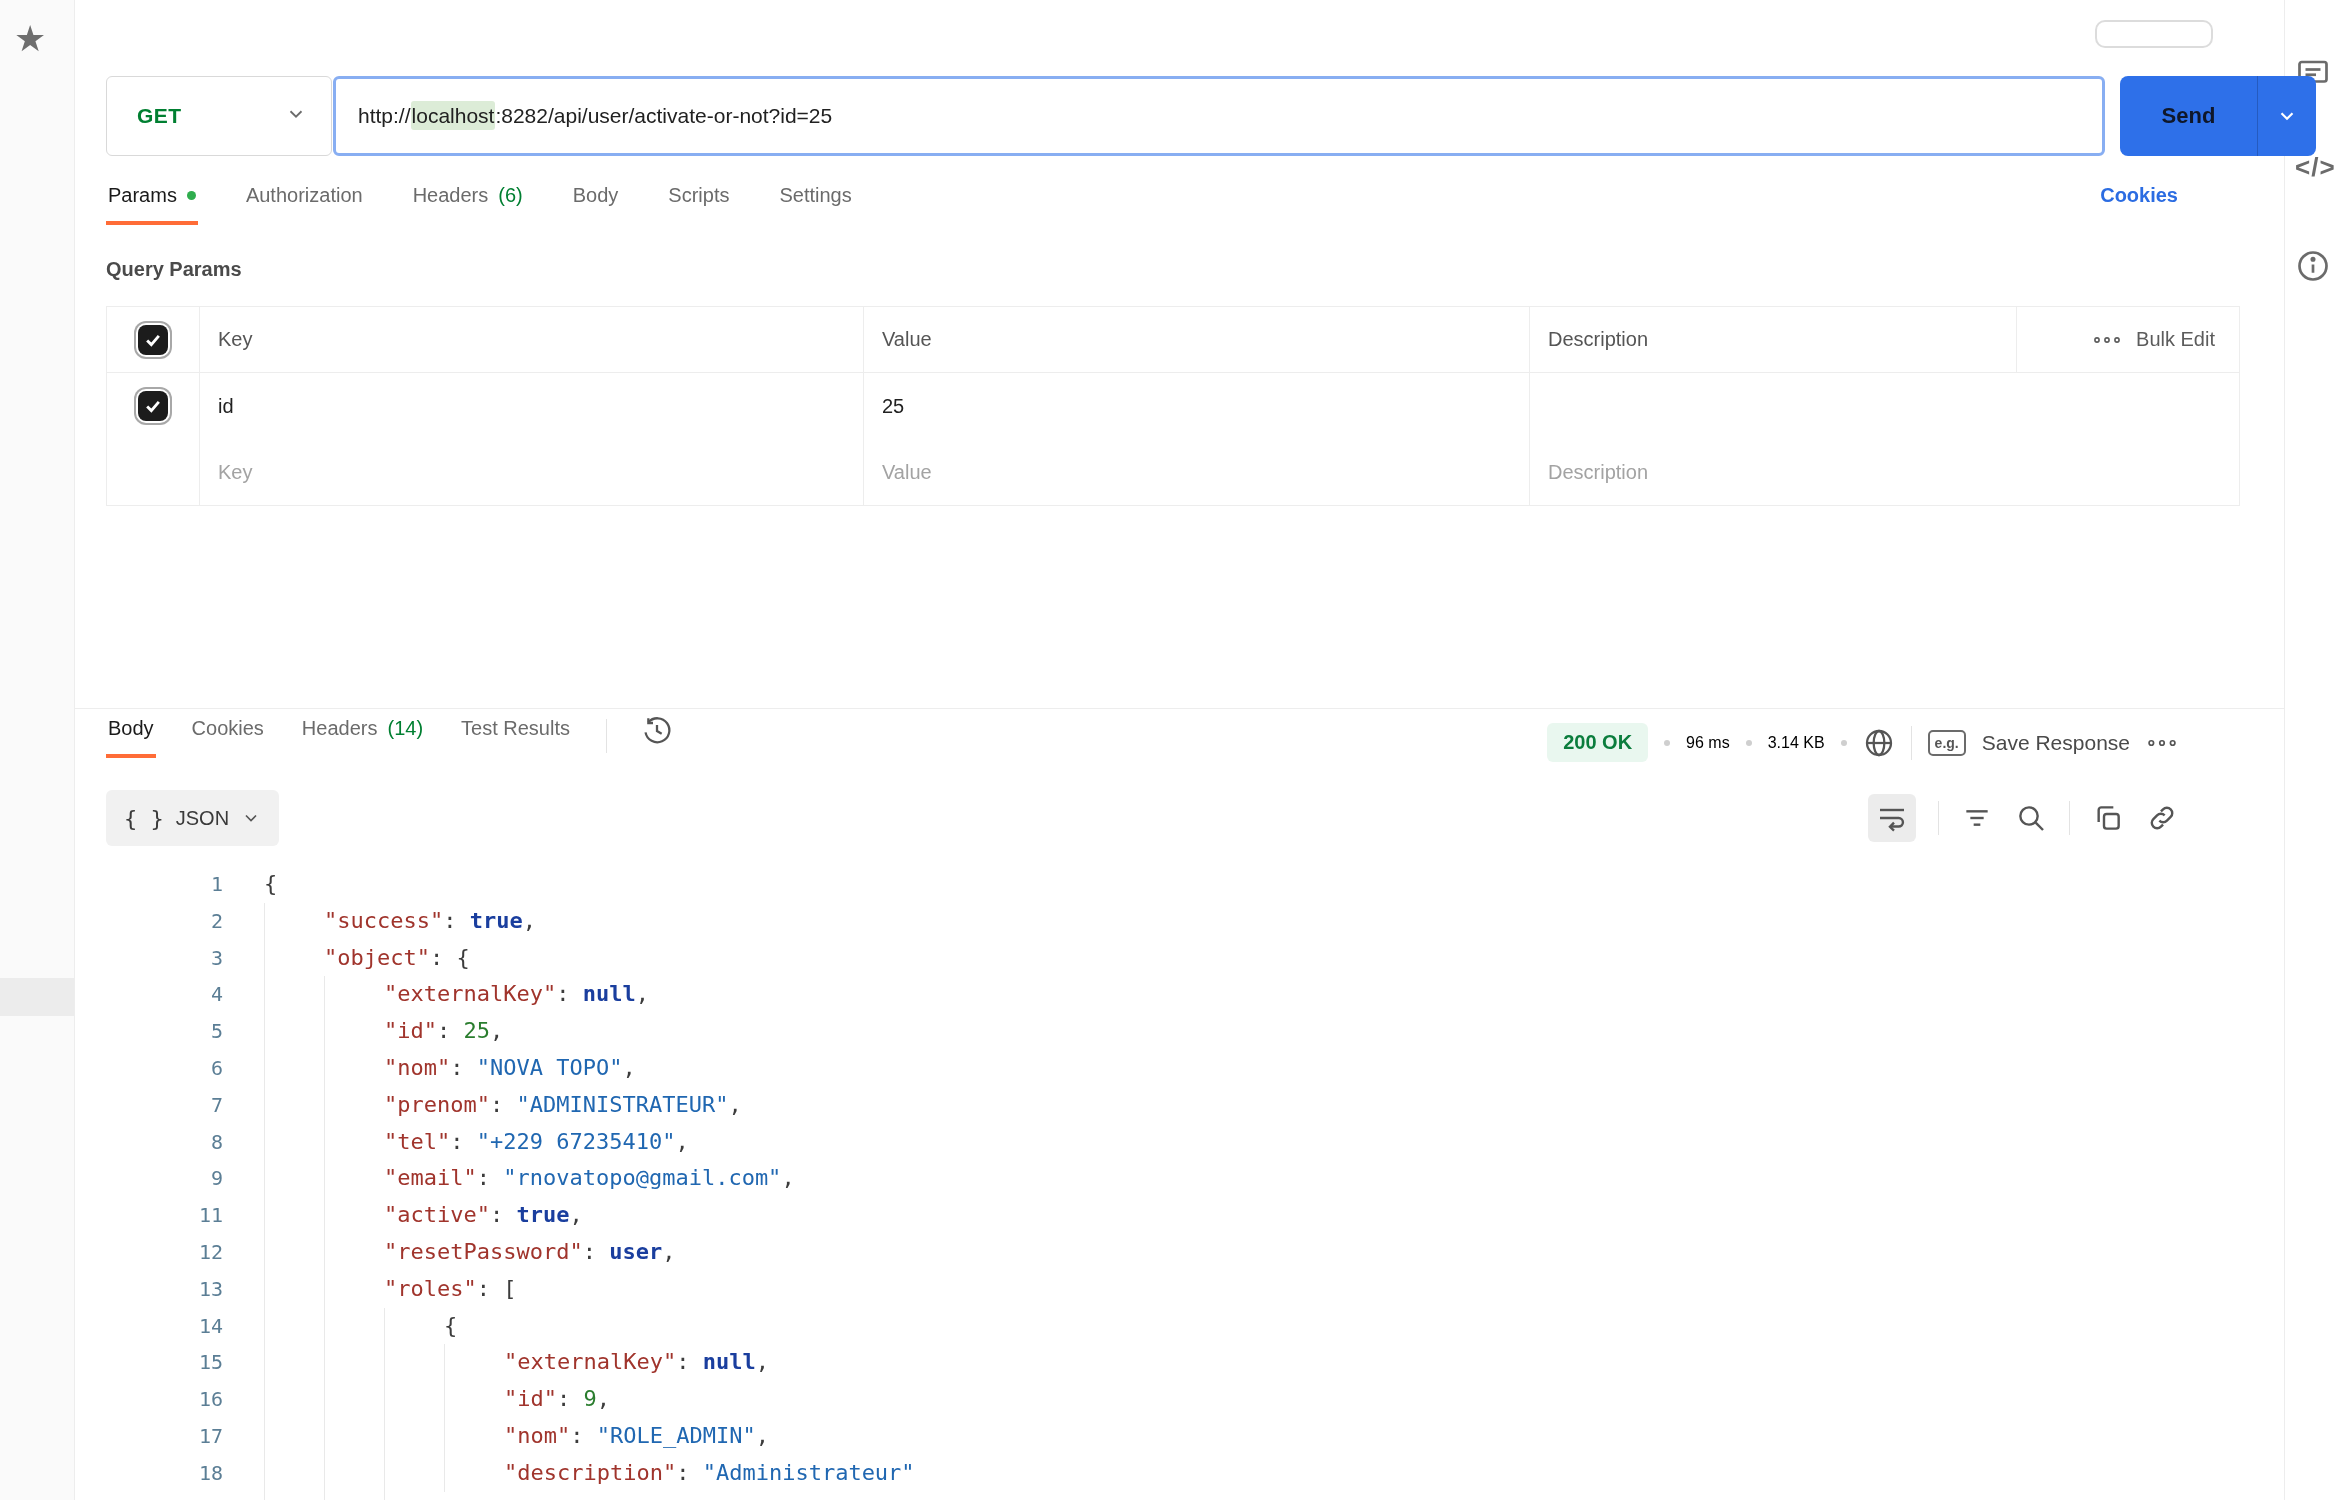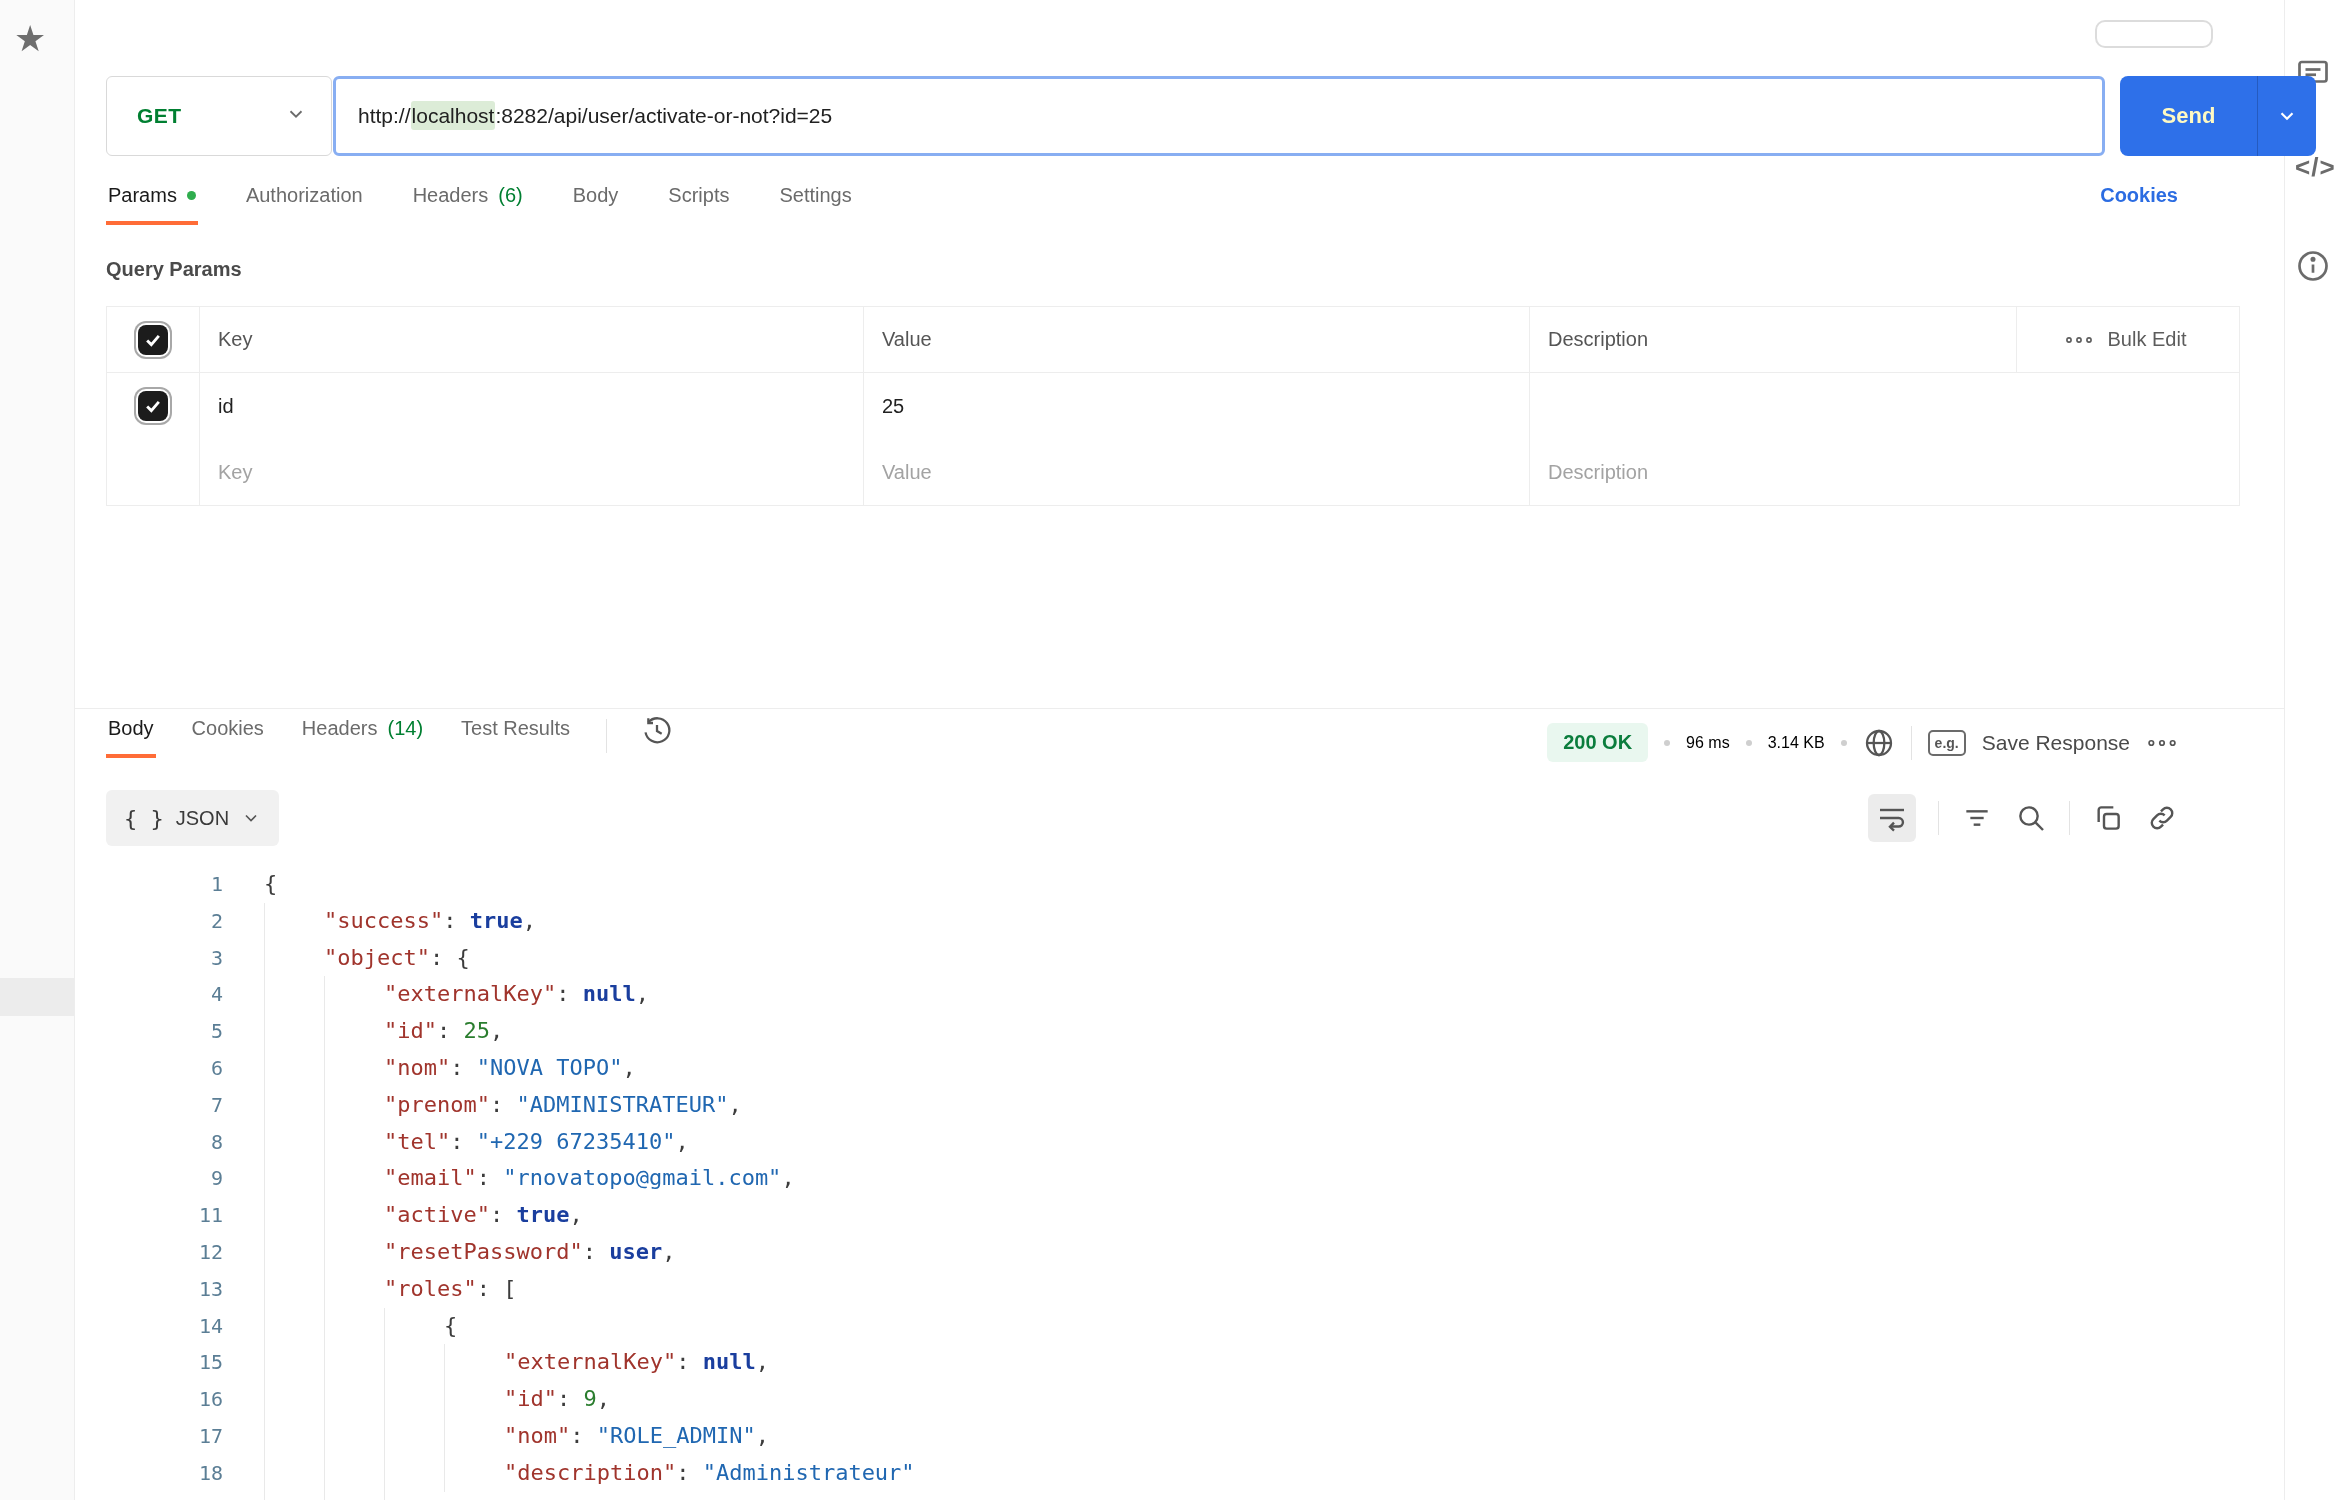--- a/index.html
+++ b/index.html
@@ -29,21 +29,21 @@
     padding:0 24px 0 30px; cursor:pointer; background:#fff; }
   .method-label { font-size:21px; font-weight:700; letter-spacing:0.5px; }
   .method-box .chev { margin-left:auto; color:#6b6b6b; }
   .url-input { position:absolute; left:258px; top:0; width:1772px; height:80px;
     border:3px solid #88aef2; border-radius:6px; background:#fff; display:flex;
     align-items:center; padding-left:22px; font-size:21px; cursor:text; }
   .url-hl { border-radius:3px; padding:3px 1px; }
   .send-btn { position:absolute; left:2045px; top:0; width:196px; height:80px;
     border-radius:8px; display:flex; cursor:pointer; }
   .send-main { flex:1; display:flex; align-items:center; justify-content:center;
-    color:#fef9c3; font-size:22px; font-weight:700; border-right:1px solid rgba(0,0,0,0.18); }
+    color:#0f172a; font-size:22px; font-weight:700; border-right:1px solid rgba(0,0,0,0.18); }
   .send-caret { width:58px; display:flex; align-items:center; justify-content:center; color:#fff; }
 
   
   .req-tabs { position:absolute; left:31px; top:140px; right:0; height:64px;
     display:flex; align-items:flex-start; gap:46px; }
   .tab { font-size:20px; color:#6b6b6b; padding:8px 2px 14px; cursor:pointer;
     display:flex; align-items:center; gap:10px; border-bottom:4px solid transparent; }
   .tab.active { color:#1a1a1a; border-bottom-color:#ff6c37; }
   .tab .count { color:#007f31; }
   .tab .gdot { width:9px; height:9px; border-radius:50%; background:#2fad4e; }
@@ -195,21 +195,21 @@
         <div class="p-cell cbx">
           <div class="checkbox">
             <svg viewBox="0 0 24 24" fill="none" stroke="#fff" stroke-width="3.4">
                 <polyline points="5 12.5 10 17.5 19 7"></polyline>
               </svg>
           </div>
         </div>
         <div class="p-cell hdr-text">Key</div>
         <div class="p-cell hdr-text">Value</div>
         <div class="p-cell hdr-text">Description</div>
-        <div class="p-cell no-r" style="justify-content:center; padding-right:24px;">
+        <div class="p-cell no-r" style="justify-content:flex-end; padding-right:24px;">
           <div class="bulk">
             <svg width="30" height="16" viewBox="0 0 30 16" fill="none" stroke="currentColor" stroke-width="1.6">
               <circle cx="5" cy="8" r="2.1"></circle>
                 <circle cx="15" cy="8" r="2.1"></circle>
                 <circle cx="25" cy="8" r="2.1"></circle>
             </svg>
             <span>Bulk Edit</span>
           </div>
         </div>
       </div>

